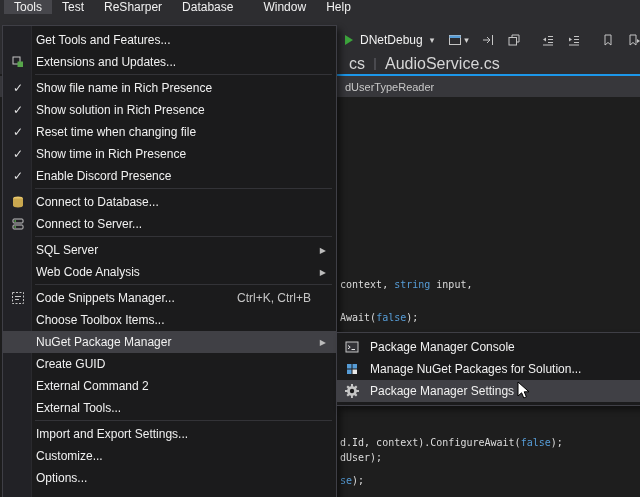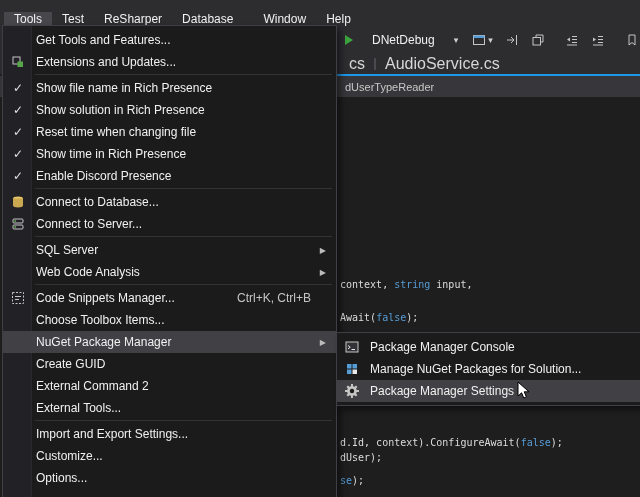--- a/index.html
+++ b/index.html
@@ -2,28 +2,28 @@
 <html><head>
 <meta charset="utf-8">
 <style>
   *{margin:0;padding:0;box-sizing:border-box}
   html,body{background:#1e1e1e}
   .screen{position:relative;width:640px;height:497px;background:#1e1e1e;overflow:hidden;
           font-family:"Liberation Sans",sans-serif;font-size:12px;color:#f1f1f1;cursor:default}
 
   
   .menubar{position:absolute;top:0;left:0;right:0;height:26px;background:#2d2d30;
-           display:flex;align-items:flex-end;padding-left:4px;z-index:5}
+           display:flex;align-items:flex-start;padding-left:4px;z-index:5}
   .mb-item{display:flex;align-items:center;padding:0 10px;color:#f1f1f1}
   .mb-item.active{background:#46464b}
 
   
   .toolbar{position:absolute;top:26px;left:0;right:0;height:28px;background:#2d2d30;
            display:flex;align-items:center;gap:8px;padding-left:341px}
-  .tb-run{display:flex;align-items:center;gap:19px;padding:2px 4px}
+  .tb-run{display:flex;align-items:center;gap:7px;padding:2px 4px}
   .run-tri{width:0;height:0;border-left:8px solid #3ca53c;border-top:5px solid transparent;border-bottom:5px solid transparent}
   .caret{font-family:"DejaVu Sans",sans-serif;font-size:9px;color:#d0d0d0}
   .tb-btn{display:flex;align-items:center;gap:2px;padding:2px}
   .tb-sep{width:1px;height:16px;background:#4a4a4f}
 
   
   .tabbar{position:absolute;top:54px;left:0;right:0;height:20px;background:#2d2d30;
           display:flex;align-items:center;padding-left:340px}
   .tab{padding:2px 9px;font-size:16px;color:#d6d6d6;white-space:nowrap}
   .tab-div{width:1px;height:12px;background:#4a4a4f}

